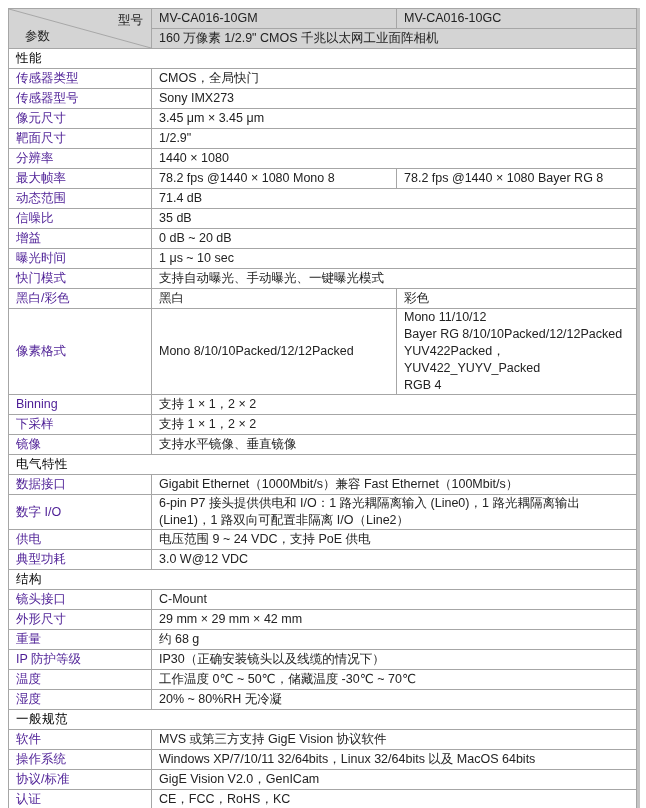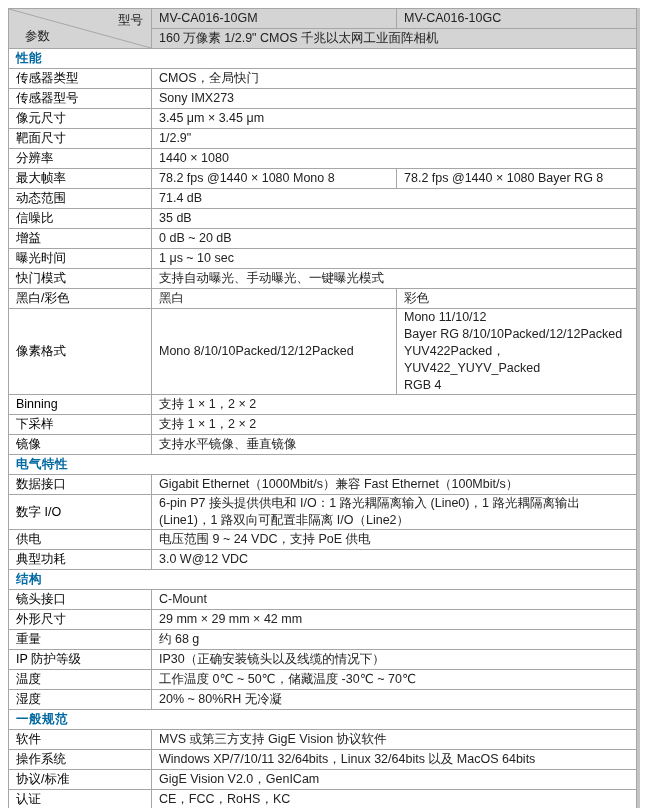--- a/index.html
+++ b/index.html
@@ -33,26 +33,26 @@
     vertical-align: middle;
     overflow: hidden;
     white-space: normal;
   }
   tr.head td {
     background: #d4d4d4;
     margin-top: 16px;
   }
   td.sec {
     border-top: 2px solid #161616;
-    font-weight: bold;
-    color: #0369a1;
+    font-weight: normal;
+    color: #000000;
     letter-spacing: 0.5px;
     margin-top: 40px;
   }
-  td.lbl { color: #000000; }
+  td.lbl { color: #4c1d95; }
   td.multi {
     padding-top: 3px;
     padding-bottom: 3px;
     line-height: 19px;
   }
   td.corner {
     position: relative;
     padding: 0;
   }
   td.corner svg {

